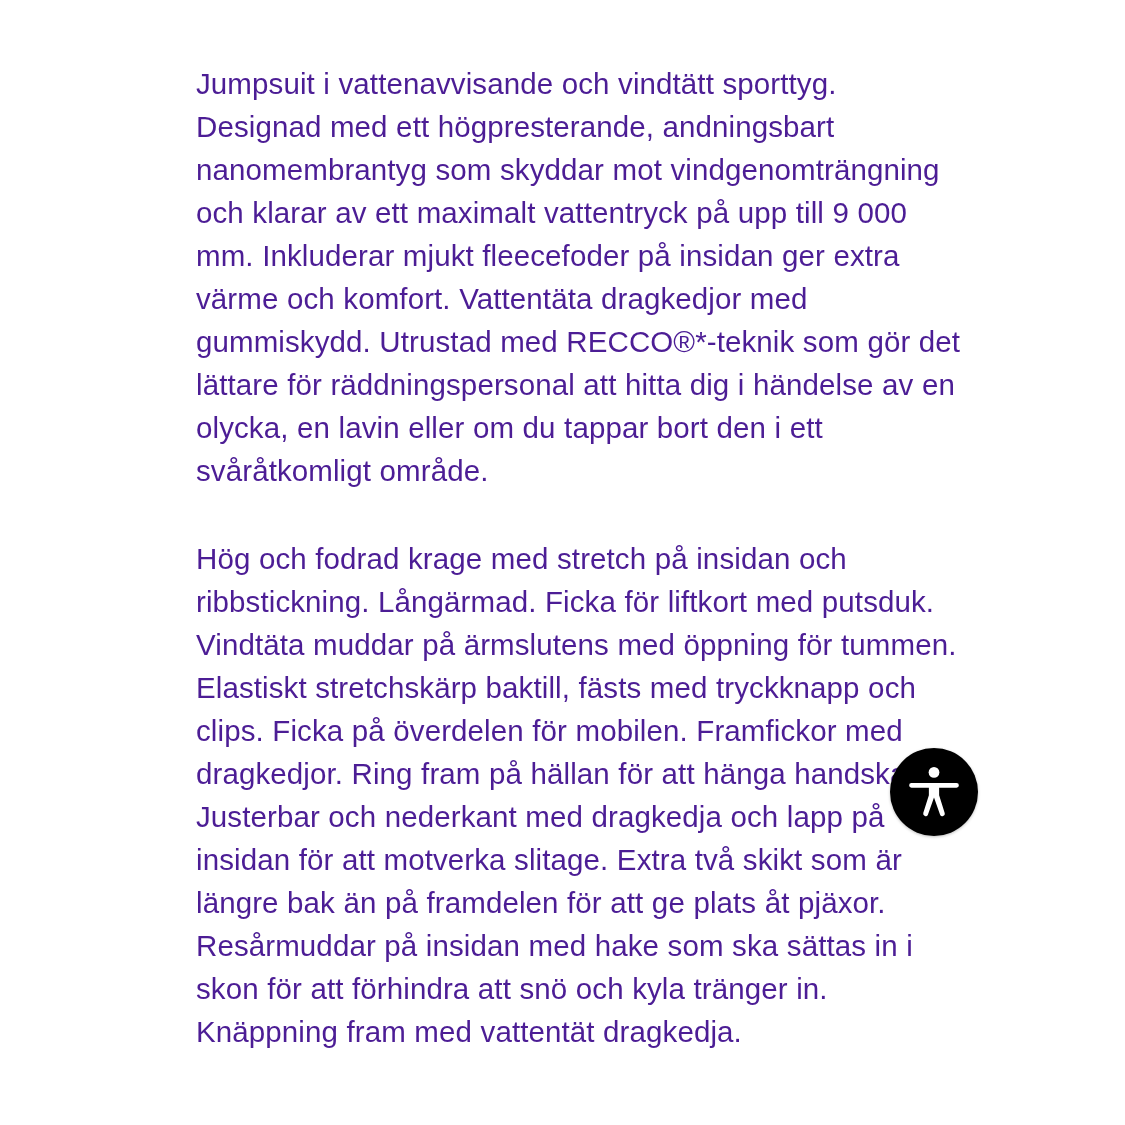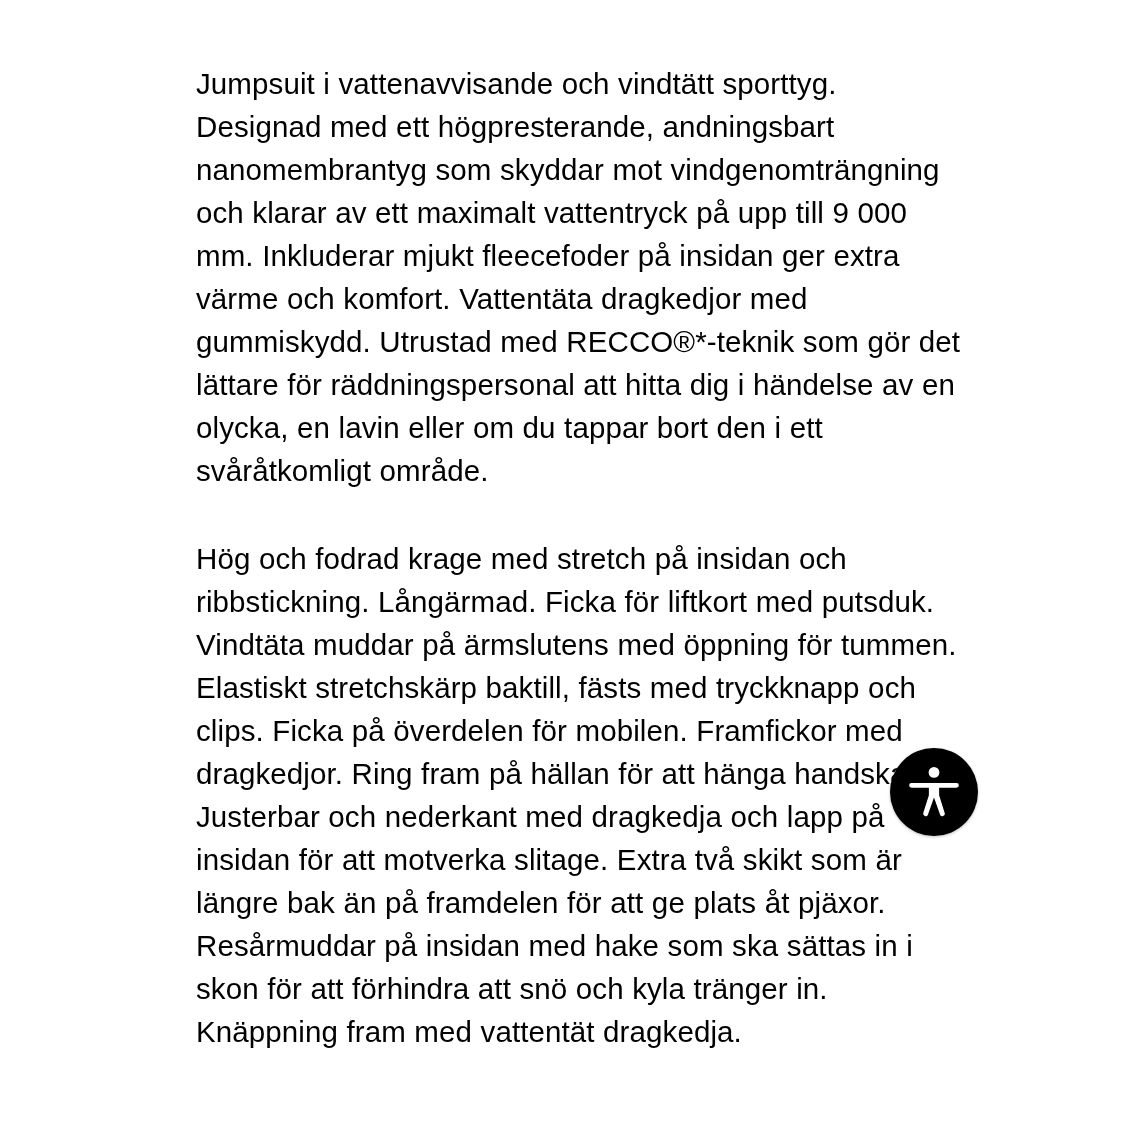--- a/index.html
+++ b/index.html
@@ -23,21 +23,21 @@
 
   #description {
     position: absolute;
     left: 196px;
     top: 62px;
     width: 772px;
   }
 
   .para {
     margin: 0;
-    color: #000000;
+    color: #4c1d95;
     font-size: 29.5px;
     line-height: 43px;
     letter-spacing: 0.1px;
     font-weight: 400;
     white-space: pre-wrap;
     word-spacing: 0.2px;
     -webkit-font-smoothing: antialiased;
   }
 
   .para + .para {

